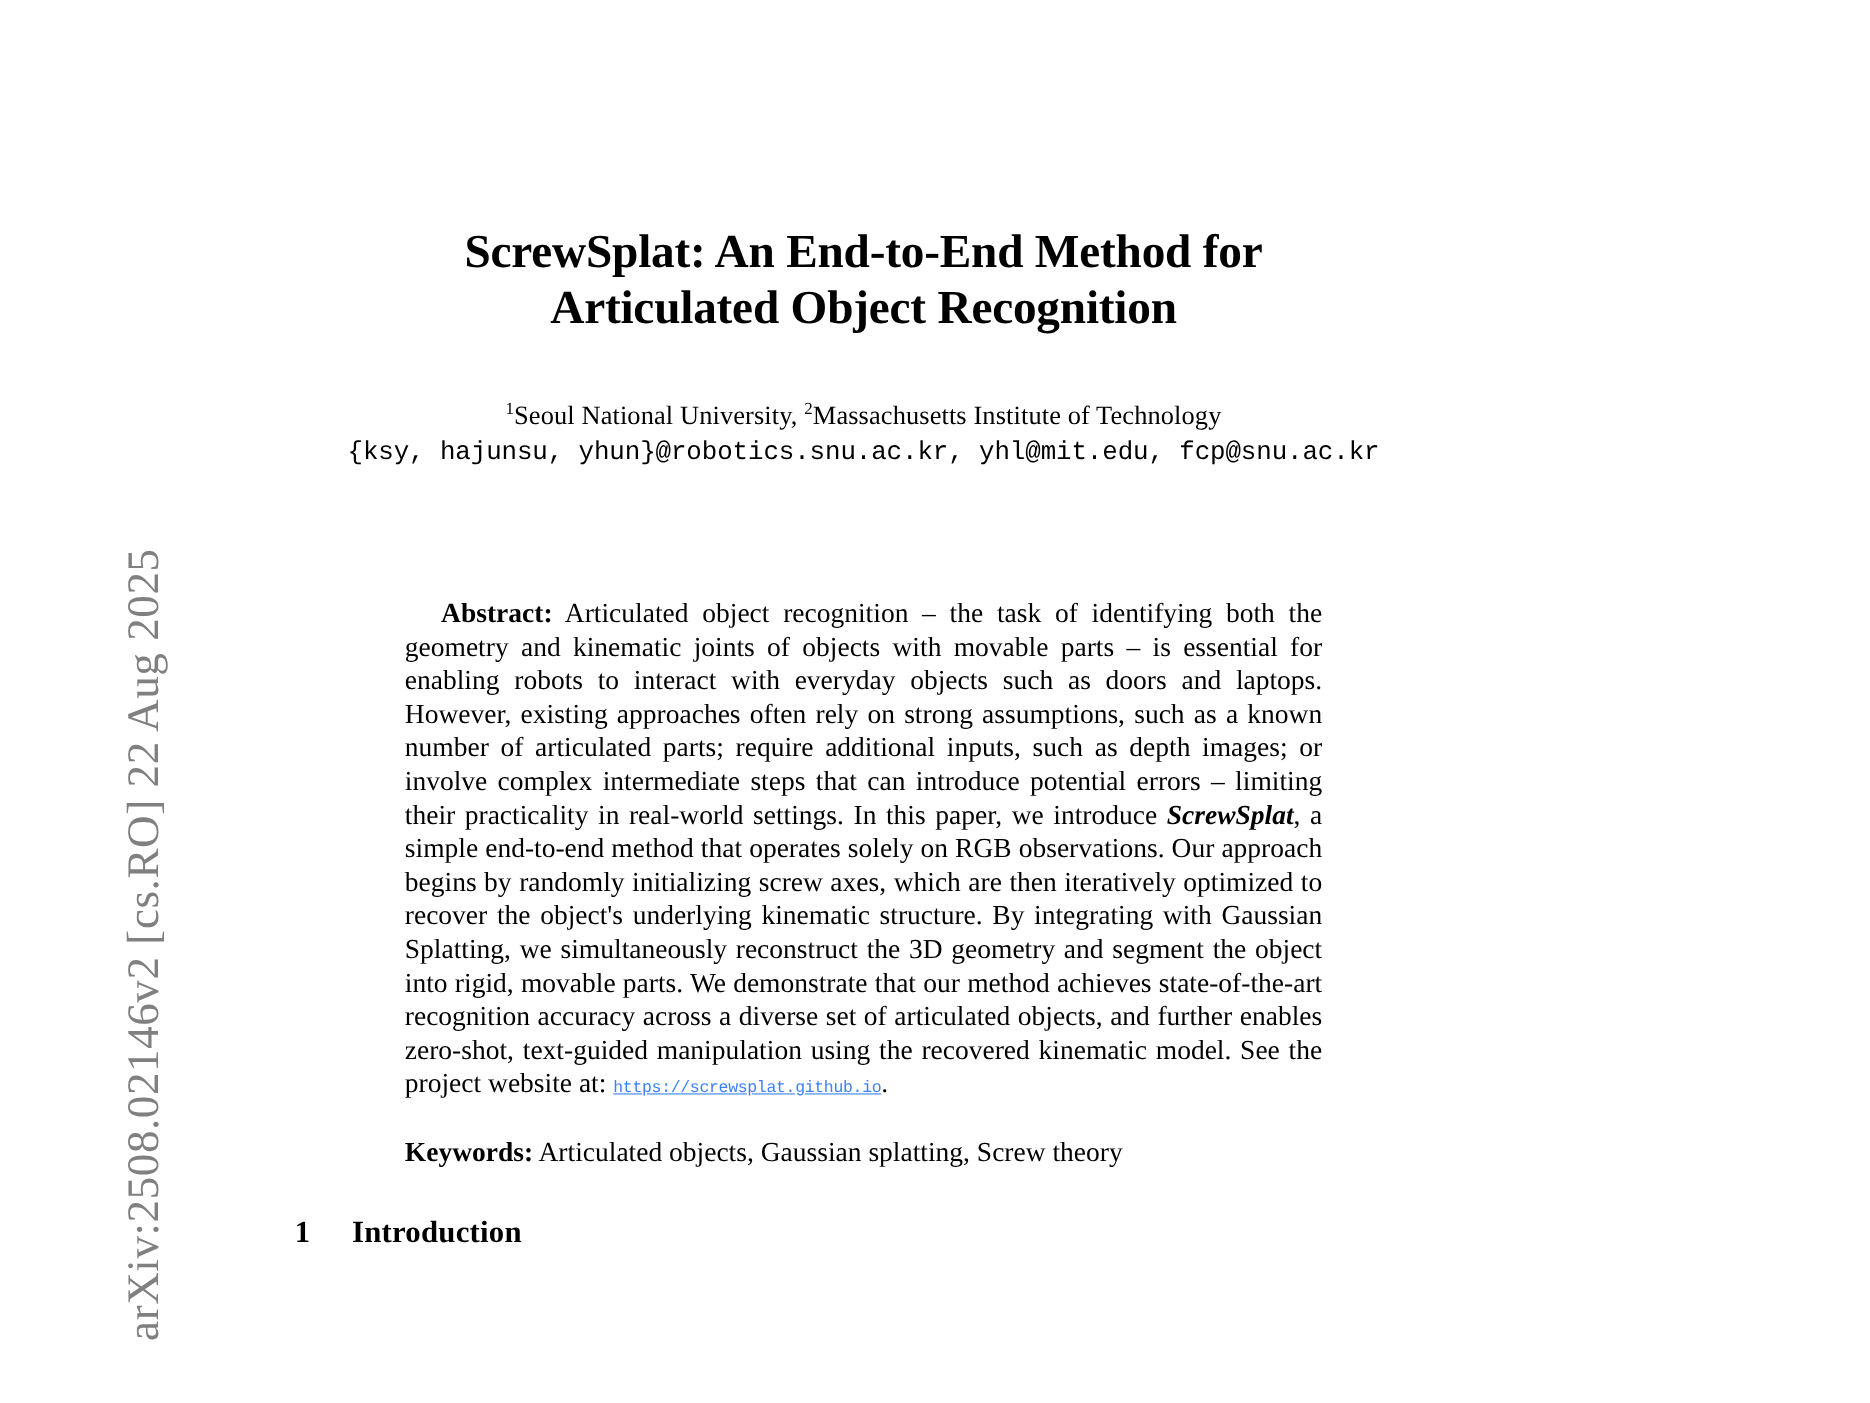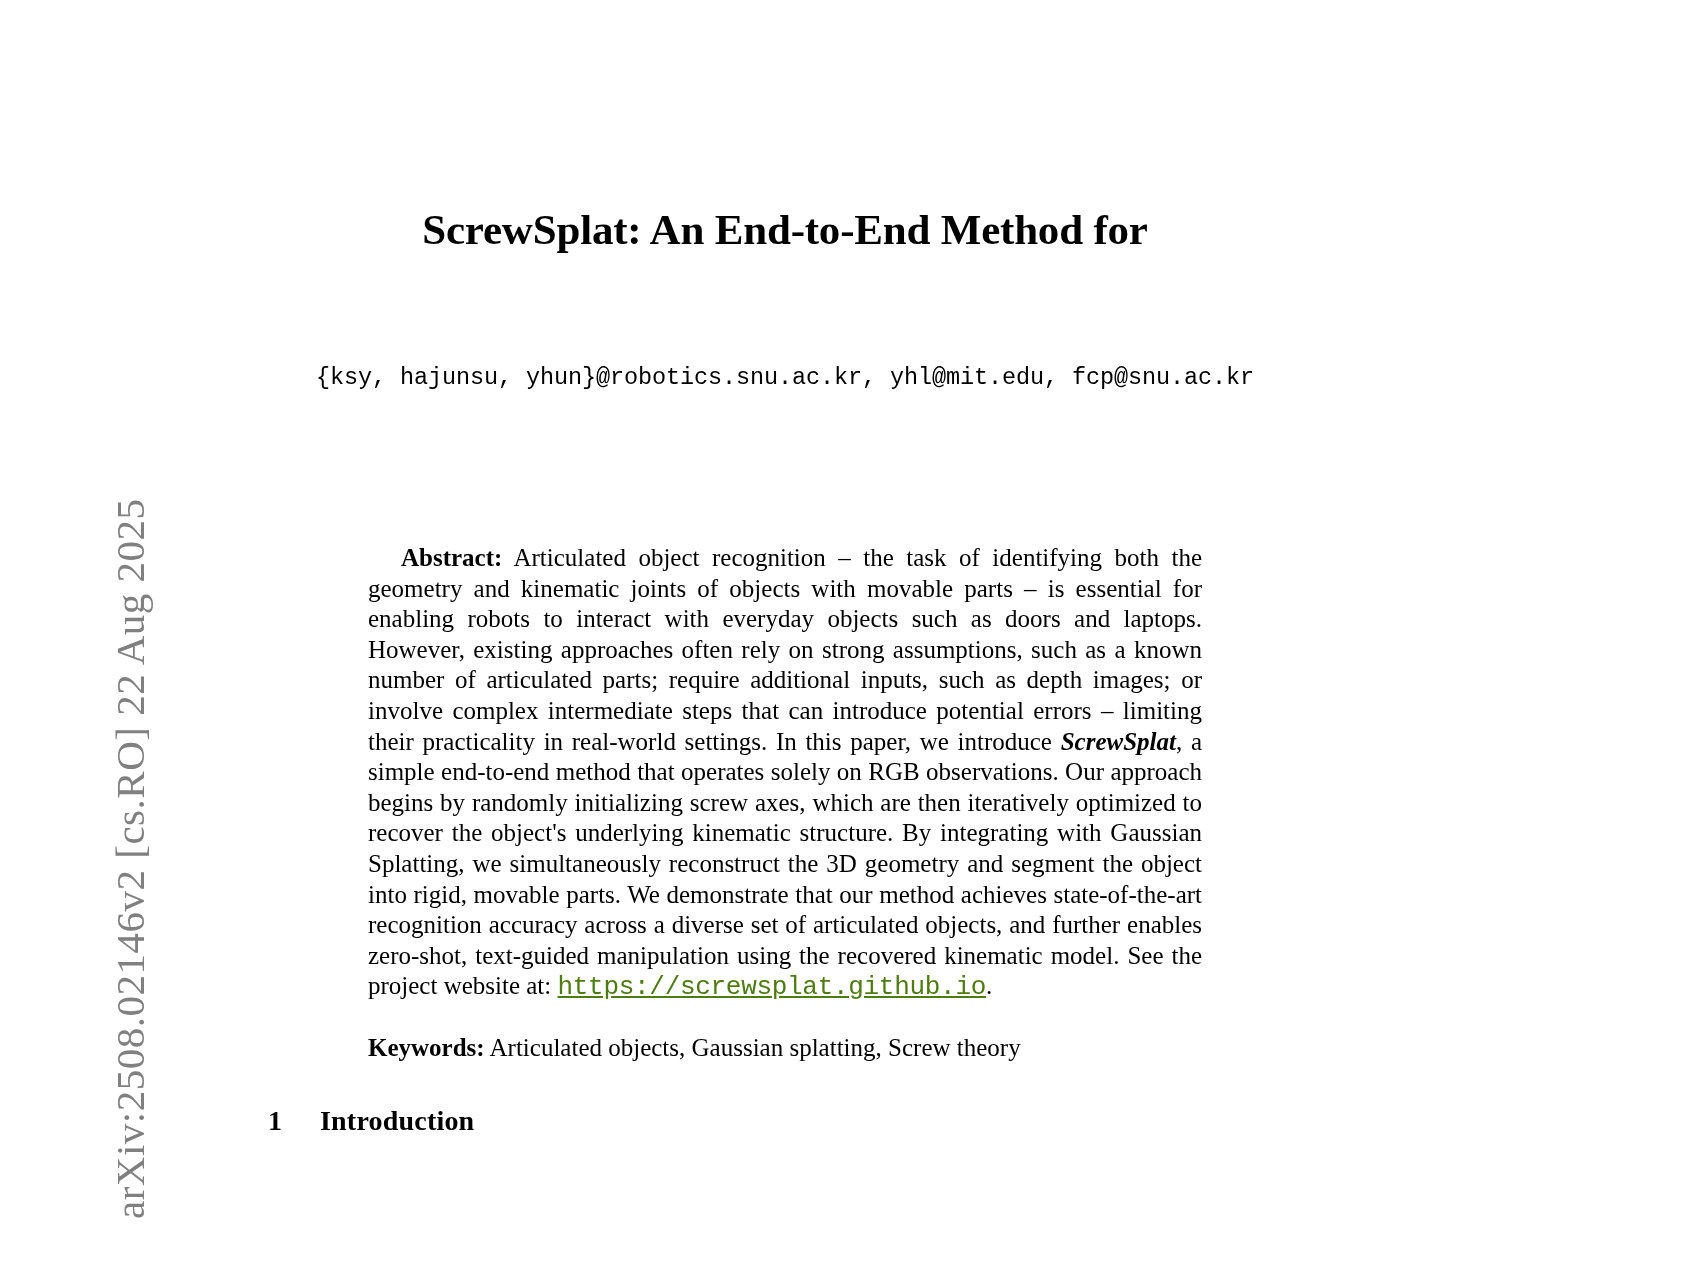--- a/index.html
+++ b/index.html
@@ -107,22 +107,22 @@
   .abstract-para b {
     font-weight: bold;
     margin-left: 33px;
   }
   .abstract-para i {
     font-style: italic;
     font-weight: bold;
   }
   .url-link {
     font-family: "Liberation Mono", "DejaVu Sans Mono", monospace;
-    font-size: 26px;
-    color: #4d7c0f;
+    font-size: 15px;
+    color: #3b82f6;
     letter-spacing: -0.3px;
   }
 
   .keywords-block {
     position: absolute;
     left: 368px;
     top: 1033px;
     width: 834px;
     font-size: 25px;
     line-height: 30.6px;
@@ -146,25 +146,27 @@
 </head>
 <body>
 
 <div id="arxiv-stamp">arXiv:2508.02146v2  [cs.RO]  22 Aug 2025</div>
 
 <div id="page">
 
   <div class="title-block">
     <div class="paper-title">
       <span>ScrewSplat: An End-to-End Method for</span><br>
+      <span>Articulated Object Recognition</span>
     </div>
   </div>
 
   <div class="authors-block">
 
+    <div class="affil-line"><sup>1</sup><span>Seoul National University,</span> <sup>2</sup><span>Massachusetts Institute of Technology</span></div>
 
     <div class="email-line">{ksy, hajunsu, yhun}@robotics.snu.ac.kr, yhl@mit.edu, fcp@snu.ac.kr</div>
   </div>
 
   <div class="abstract-block">
     <div class="abstract-para"><b>Abstract:</b> <span>Articulated object recognition – the task of identifying both the geometry and kinematic joints of objects with movable parts – is essential for enabling robots to interact with everyday objects such as doors and laptops. However, existing approaches often rely on strong assumptions, such as a known number of articulated parts; require additional inputs, such as depth images; or involve complex intermediate steps that can introduce potential errors – limiting their practicality in real-world settings. In this paper, we introduce </span><i>ScrewSplat</i><span>, a simple end-to-end method that operates solely on RGB observations. Our approach begins by randomly initializing screw axes, which are then iteratively optimized to recover the object's underlying kinematic structure. By integrating with Gaussian Splatting, we simultaneously reconstruct the 3D geometry and segment the object into rigid, movable parts. We demonstrate that our method achieves state-of-the-art recognition accuracy across a diverse set of articulated objects, and further enables zero-shot, text-guided manipulation using the recovered kinematic model. See the project website at: </span><a class="url-link" href="#">https://screwsplat.github.io</a><span>.</span></div>
   </div>
 
   <div class="keywords-block"><b>Keywords:</b> <span>Articulated objects, Gaussian splatting, Screw theory</span></div>
 

